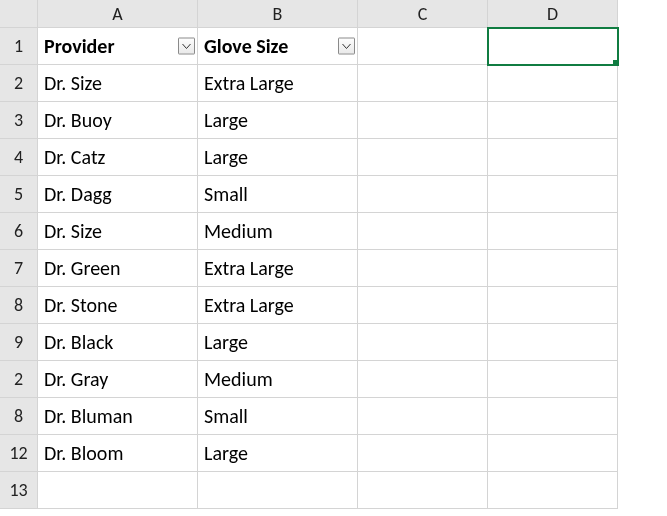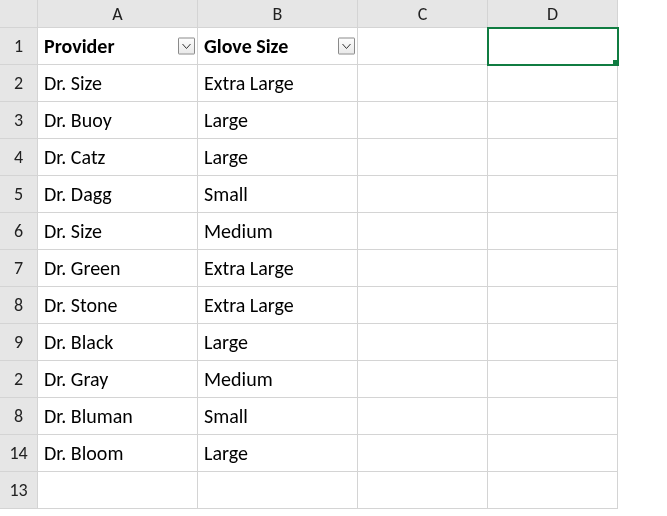--- a/index.html
+++ b/index.html
@@ -215,21 +215,21 @@
   <div class="row-hdr">8</div>
   <div class="cell">
       <span>Dr. Bluman</span>
     </div>
   <div class="cell">
       <span>Small</span>
     </div>
   <div class="cell"></div>
   <div class="cell"></div>
 
-  <div class="row-hdr">14</div>
+  <div class="row-hdr">12</div>
   <div class="cell">
       <span>Dr. Bloom</span>
     </div>
   <div class="cell">
       <span>Large</span>
     </div>
   <div class="cell"></div>
   <div class="cell"></div>
 
   <div class="row-hdr">13</div>

